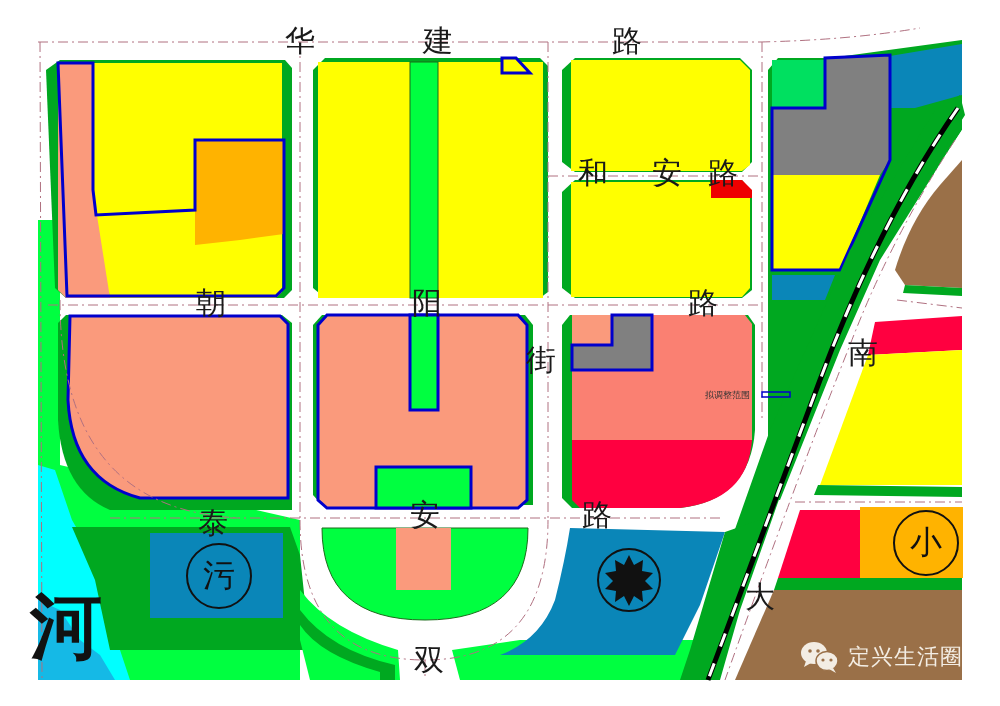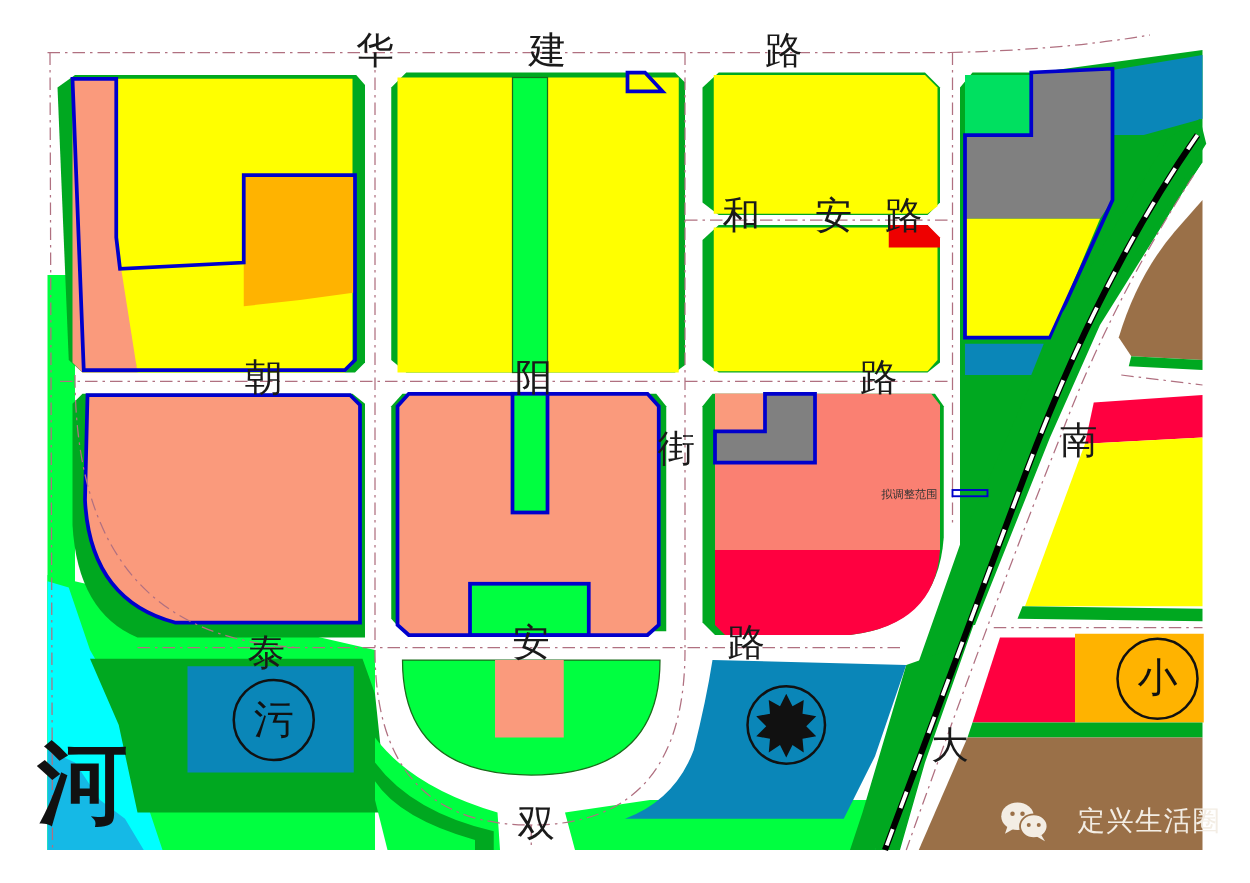--- a/index.html
+++ b/index.html
@@ -2,21 +2,21 @@
 <html><head>
 <meta charset="utf-8">
 <style>
   html, body { margin:0; padding:0; background:#ffffff; }
   body { width:1000px; height:706px; position:relative; overflow:hidden; font-family:"DejaVu Sans", sans-serif; }
   #map { position:absolute; left:0; top:0; width:1000px; height:706px; }
   .road-label { position:absolute; font-family:"DejaVu Serif", serif; font-size:30px; color:#1a1a1a; line-height:1; }
   .small-label { position:absolute; font-family:"DejaVu Serif", serif; font-size:9px; color:#333; white-space:nowrap; }
   .sym { position:absolute; border:2px solid #111; border-radius:50%; display:flex; align-items:center; justify-content:center; font-family:"DejaVu Sans", sans-serif; color:#111; }
   .river-label { position:absolute; font-family:"DejaVu Sans", sans-serif; font-size:72px; color:#111; font-weight:bold; line-height:1; }
-  .watermark { position:absolute; left:800px; top:640px; display:flex; align-items:center; gap:22px; }
+  .watermark { position:absolute; left:800px; top:640px; display:flex; align-items:center; gap:8px; }
   .watermark-text { font-family:"DejaVu Sans", sans-serif; font-size:22px; color:#f3ede4; letter-spacing:1px; }
 </style>
 </head>
 <body>
 
 <svg id="map" viewBox="0 0 1000 706" xmlns="http://www.w3.org/2000/svg">
 
   <rect x="38" y="40" width="925" height="640" fill="#ffffff"></rect>
 
   <path d="M38 220 L60 220 L60 680 L38 680 Z" fill="#00ff40"></path>

